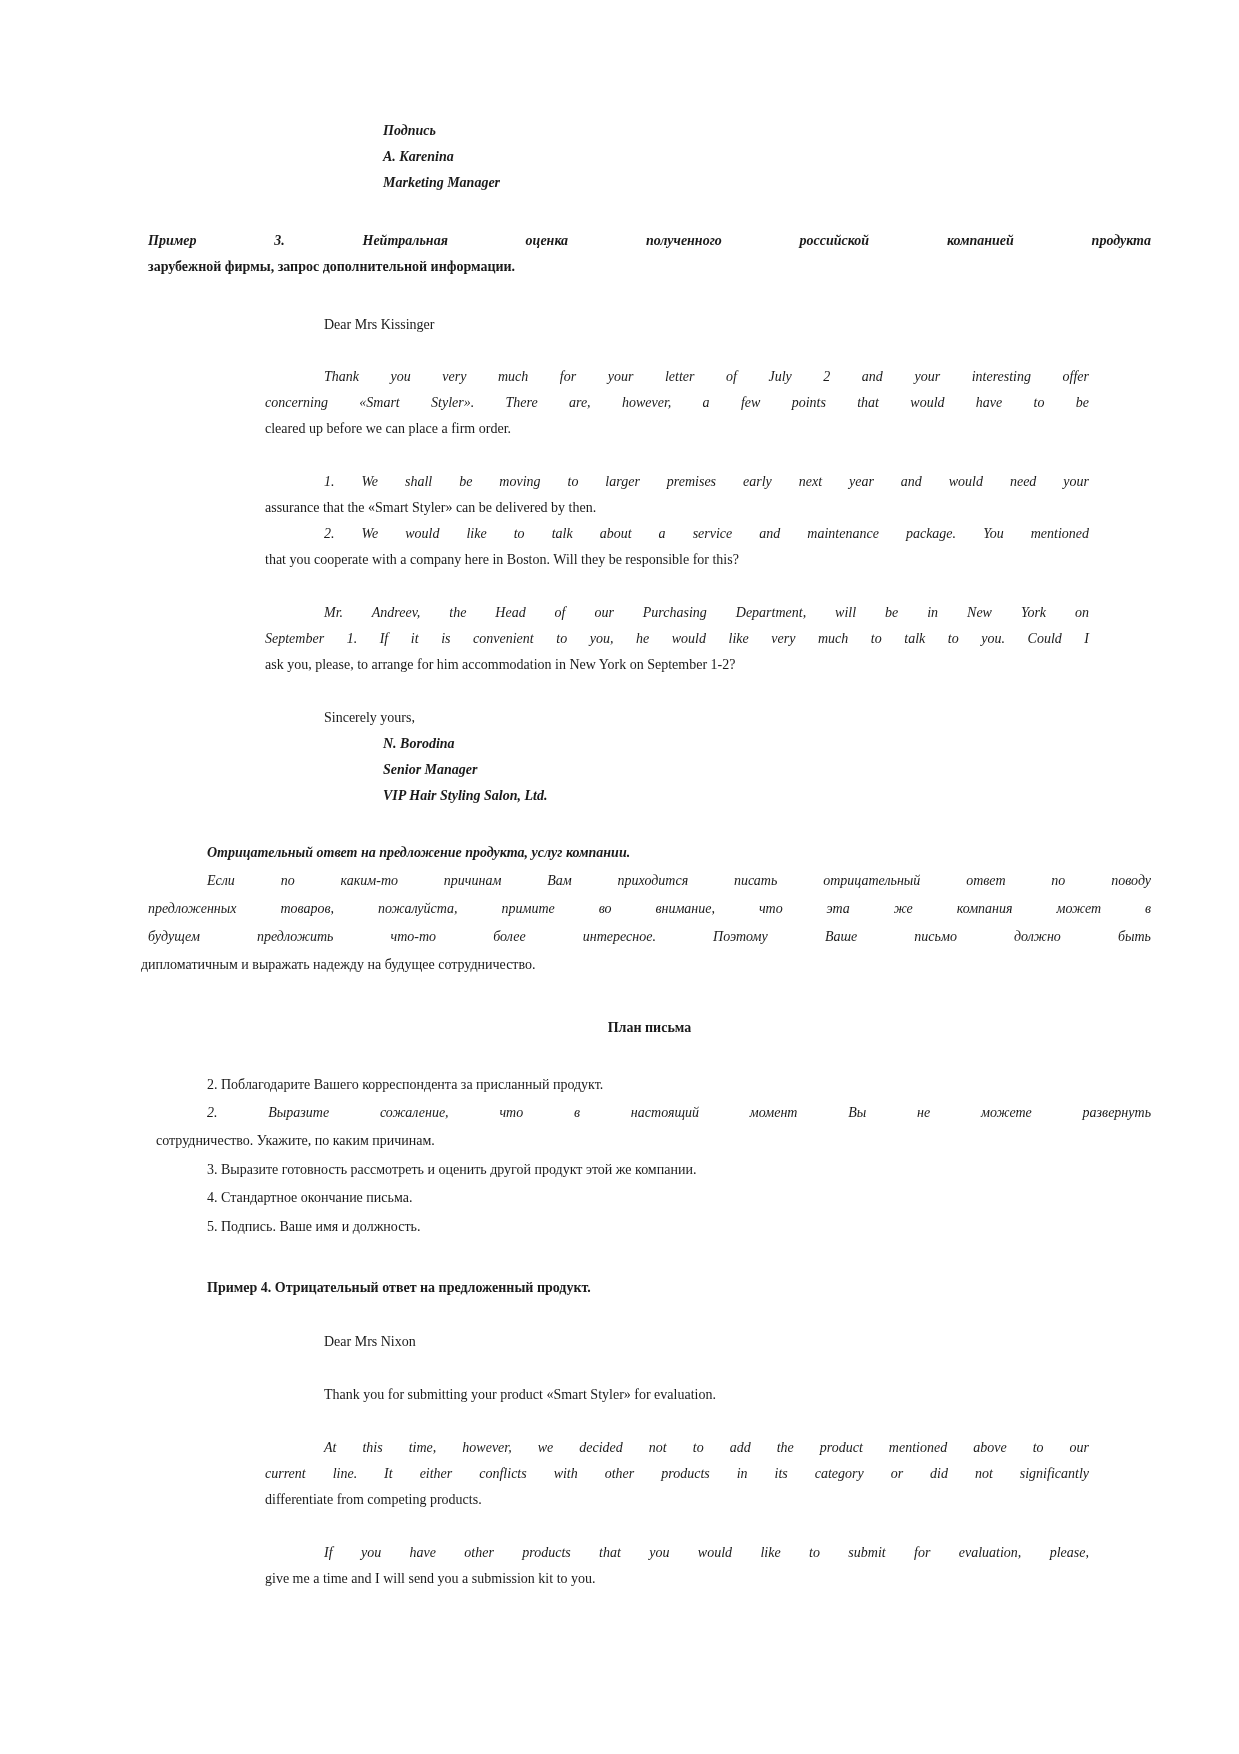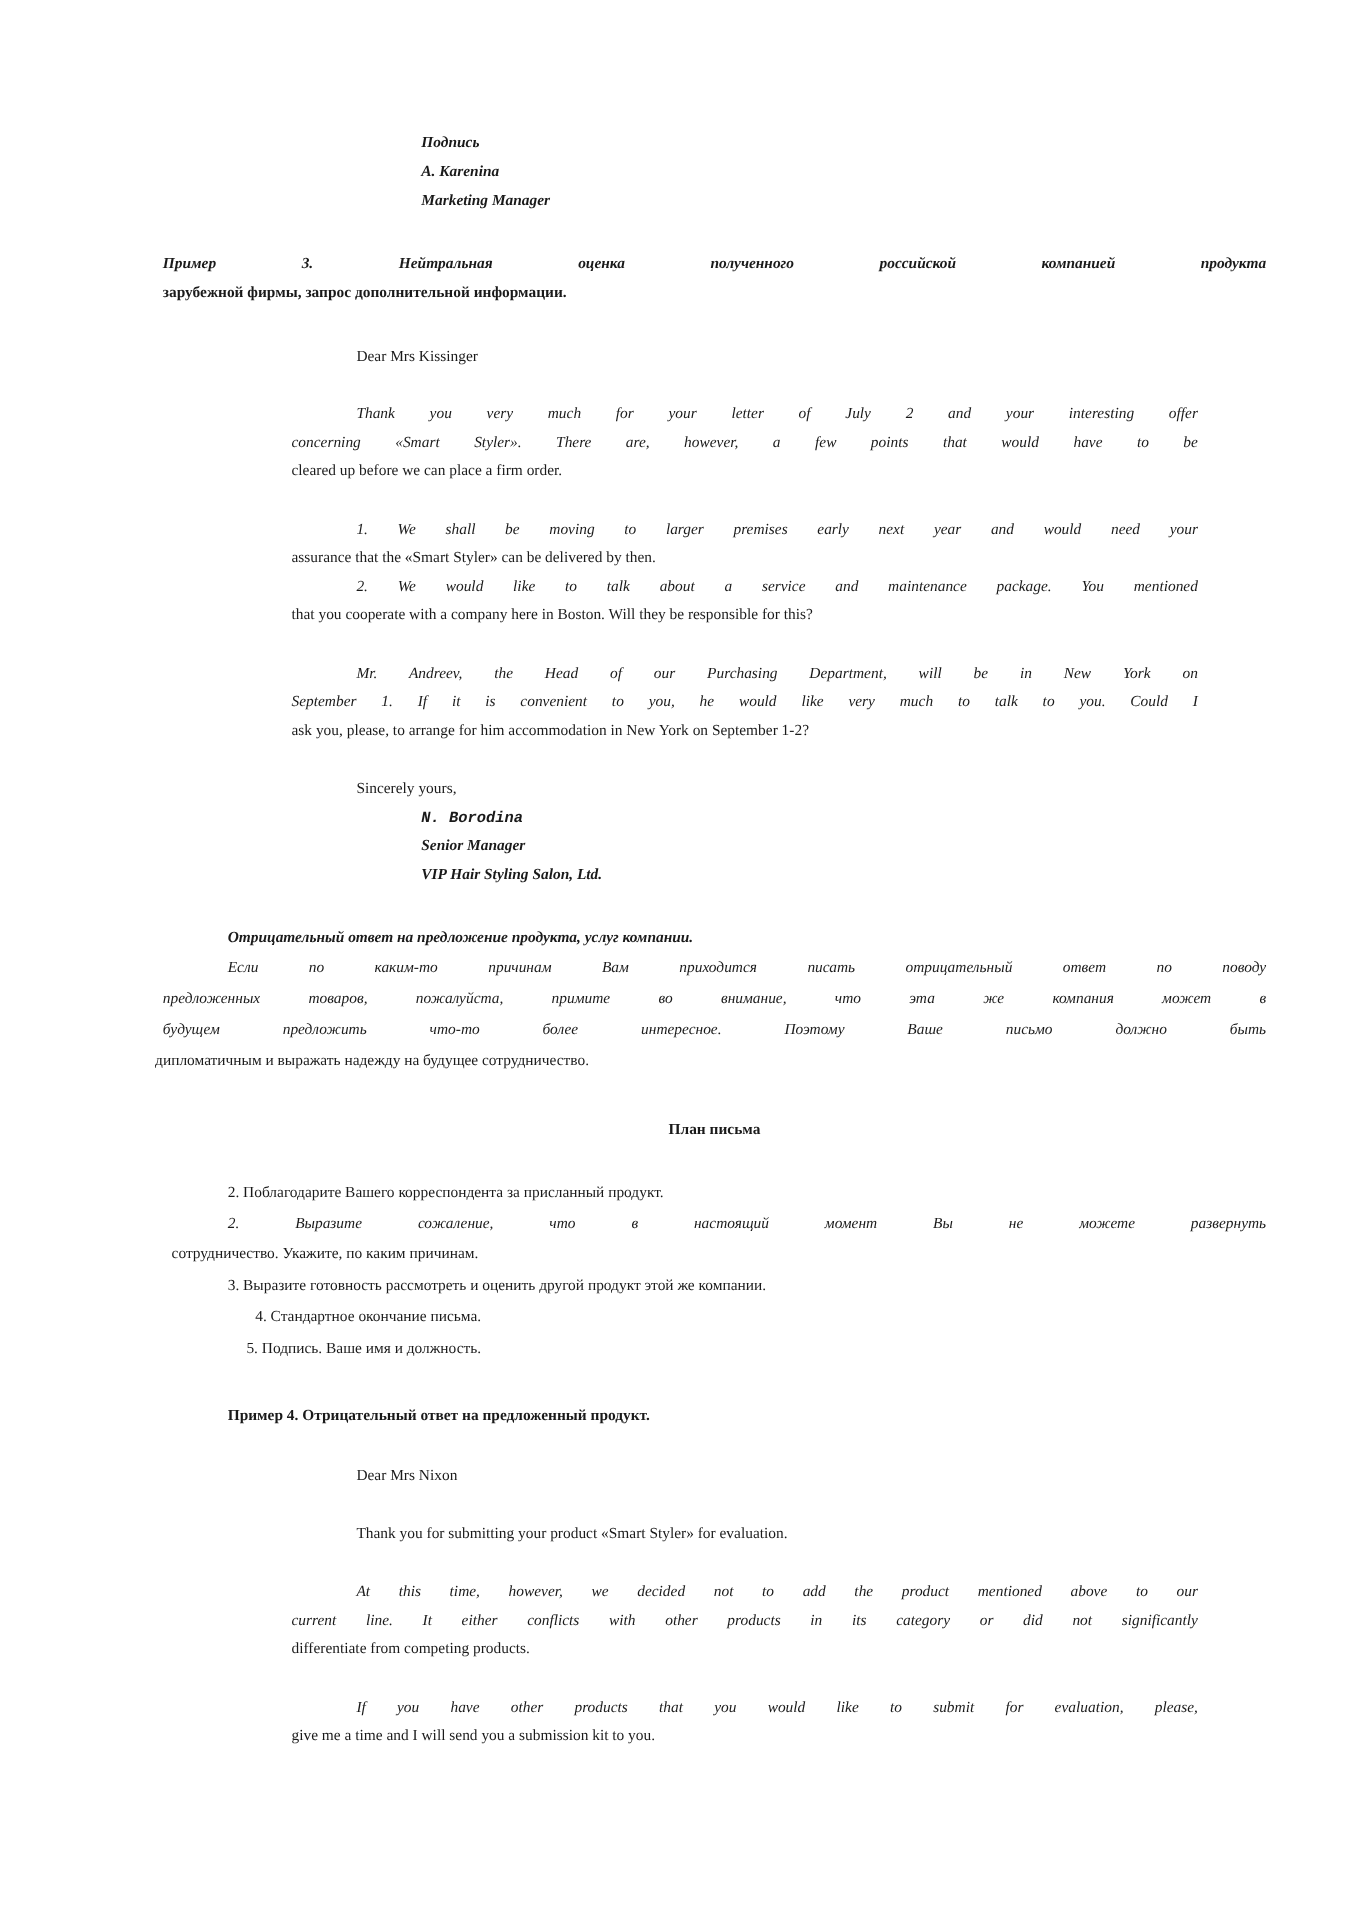--- a/index.html
+++ b/index.html
@@ -34,37 +34,37 @@
 <div class="ln j" style="left:324px; width:765px; top:469px;">1. We shall be moving to larger premises early next year and would need your</div>
 <div class="ln" style="left:265px; top:495px;">assurance that the «Smart Styler» can be delivered by then.</div>
 <div class="ln j" style="left:324px; width:765px; top:521px;">2. We would like to talk about a service and maintenance package. You mentioned</div>
 <div class="ln" style="left:265px; top:547px;">that you cooperate with a company here in Boston. Will they be responsible for this?</div>
 
 <div class="ln j" style="left:324px; width:765px; top:600px;">Mr. Andreev, the Head of our Purchasing Department, will be in New York on</div>
 <div class="ln j letter" style="top:626px;">September 1. If it is convenient to you, he would like very much to talk to you. Could I</div>
 <div class="ln" style="left:265px; top:652px;">ask you, please, to arrange for him accommodation in New York on September 1-2?</div>
 
 <div class="ln" style="left:324px; top:705px;">Sincerely yours,</div>
-<div class="ln bi" style="left:383px; top:731px;font-family:Liberation Mono, monospace;">N. Borodina</div>
+<div class="ln bi" style="left:383px; top:731px;">N. Borodina</div>
 <div class="ln bi" style="left:383px; top:757px;">Senior Manager</div>
 <div class="ln bi" style="left:383px; top:783px;">VIP Hair Styling Salon, Ltd.</div>
 
 <div class="ln bi" style="left:207px; top:840px;">Отрицательный ответ на предложение продукта, услуг компании.</div>
 <div class="ln j" style="left:207px; width:944px; top:868px;">Если по каким-то причинам Вам приходится писать отрицательный ответ по поводу</div>
 <div class="ln j wide" style="top:896px;">предложенных товаров, пожалуйста, примите во внимание, что эта же компания может в</div>
 <div class="ln j wide" style="top:924px;">будущем предложить что-то более интересное. Поэтому Ваше письмо должно быть</div>
 <div class="ln" style="left:141px; top:952px;">дипломатичным и выражать надежду на будущее сотрудничество.</div>
 
 <div class="ln b" style="left:0; width:1299px; text-align:center; top:1015px;">План письма</div>
 <div class="ln" style="left:207px; top:1072px;">2. Поблагодарите Вашего корреспондента за присланный продукт.</div>
 <div class="ln j" style="left:207px; width:944px; top:1100px;">2. Выразите сожаление, что в настоящий момент Вы не можете развернуть</div>
 <div class="ln" style="left:156px; top:1128px;">сотрудничество. Укажите, по каким причинам.</div>
 <div class="ln" style="left:207px; top:1157px;">3. Выразите готовность рассмотреть и оценить другой продукт этой же компании.</div>
-<div class="ln" style="left:207px; top:1185px;margin-left:25px;">4. Стандартное окончание письма.</div>
-<div class="ln" style="left:207px; top:1214px;margin-left:17px;">5. Подпись. Ваше имя и должность.</div>
+<div class="ln" style="left:207px; top:1185px;">4. Стандартное окончание письма.</div>
+<div class="ln" style="left:207px; top:1214px;">5. Подпись. Ваше имя и должность.</div>
 
 <div class="ln b" style="left:207px; top:1275px;">Пример 4. Отрицательный ответ на предложенный продукт.</div>
 <div class="ln" style="left:324px; top:1329px;">Dear Mrs Nixon</div>
 <div class="ln" style="left:324px; top:1382px;">Thank you for submitting your product «Smart Styler» for evaluation.</div>
 
 <div class="ln j" style="left:324px; width:765px; top:1435px;">At this time, however, we decided not to add the product mentioned above to our</div>
 <div class="ln j letter" style="top:1461px;">current line. It either conflicts with other products in its category or did not significantly</div>
 <div class="ln" style="left:265px; top:1487px;">differentiate from competing products.</div>
 
 <div class="ln j" style="left:324px; width:765px; top:1540px;">If you have other products that you would like to submit for evaluation, please,</div>

